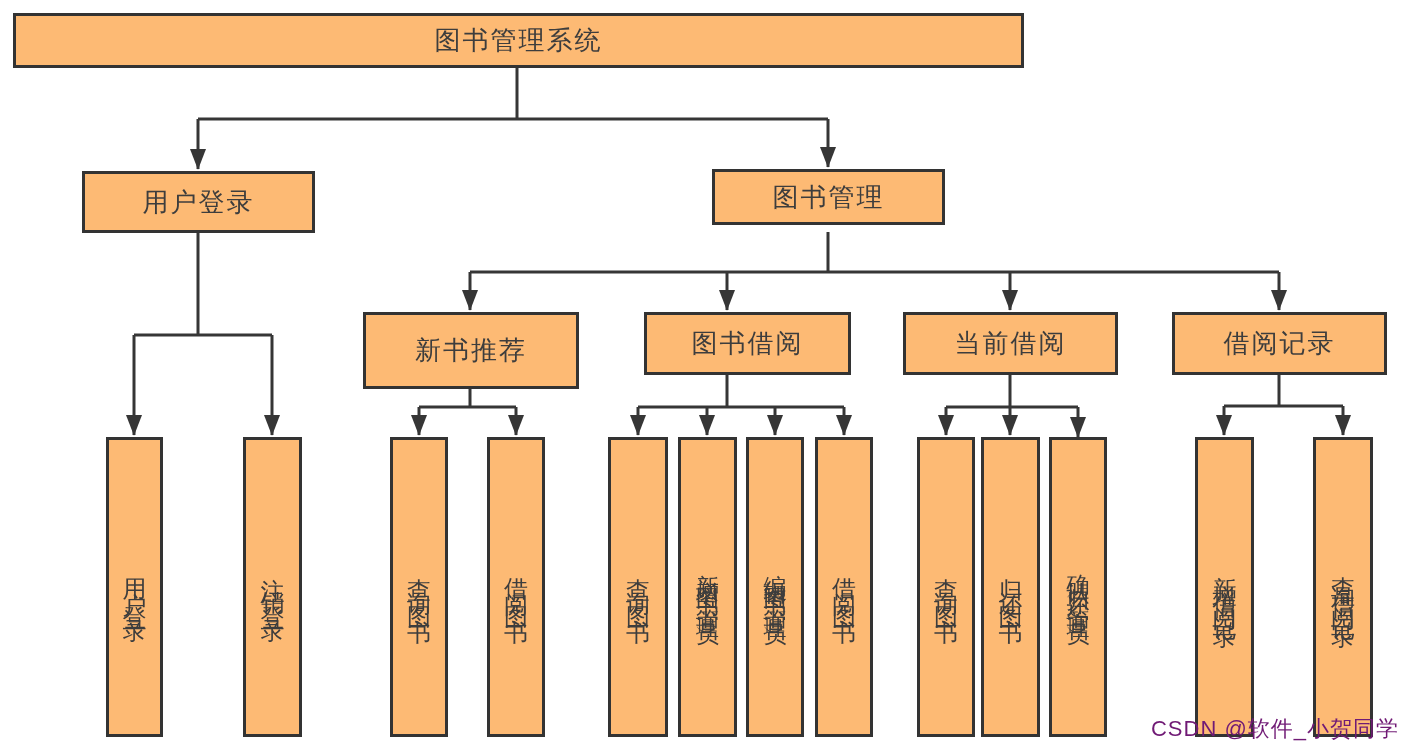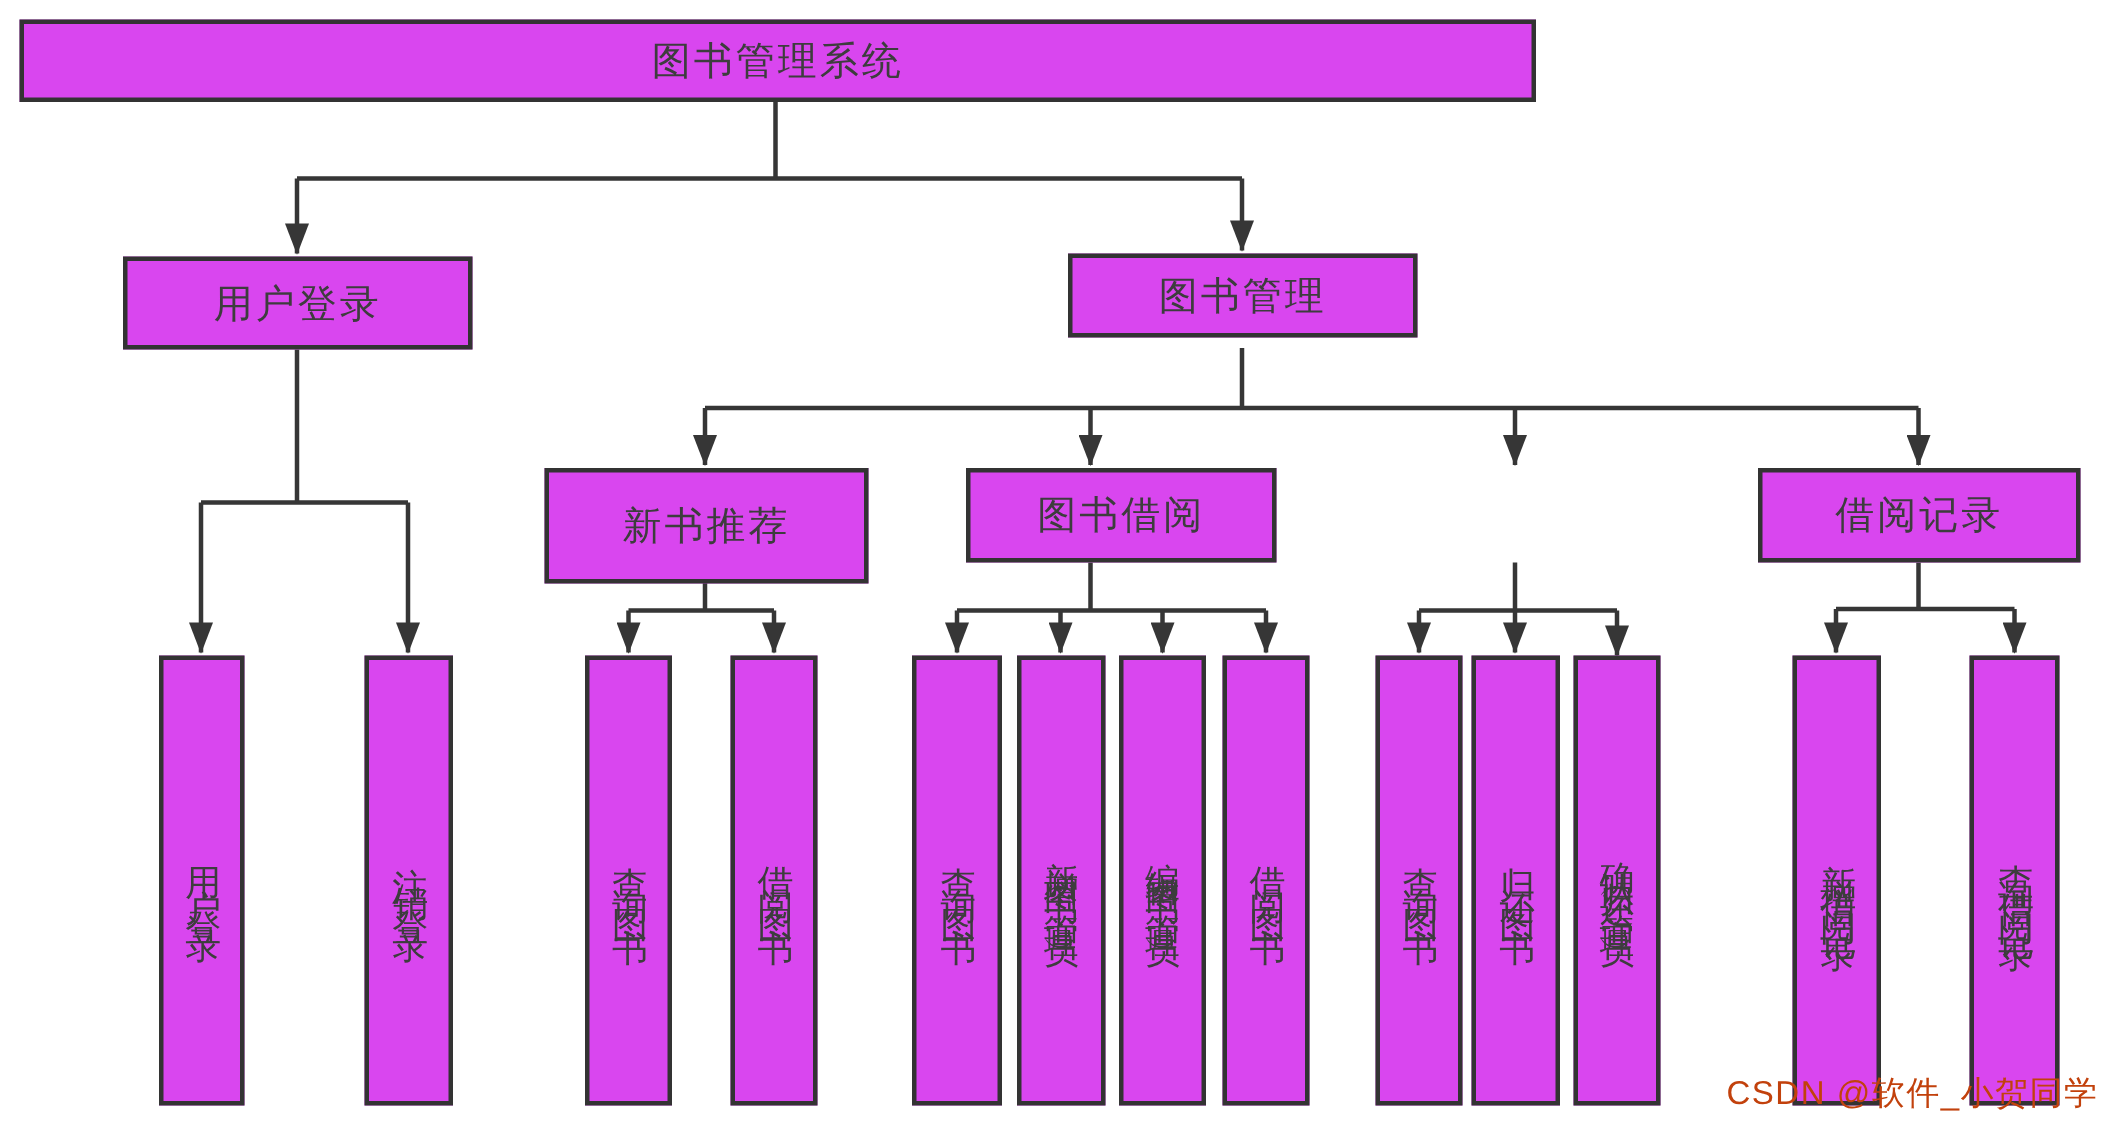--- a/index.html
+++ b/index.html
@@ -13,21 +13,21 @@
   }
   .connectors {
     position: absolute;
     left: 0; top: 0;
     width: 1405px; height: 747px;
   }
   .node {
     position: absolute;
     box-sizing: border-box;
     border: 3px solid #333333;
-    background: #d946ef;
+    background: #fdba74;
     display: flex;
     align-items: center;
     justify-content: center;
     color: #3d3d3d;
   }
   .hbox {
     font-size: 26px;
     letter-spacing: 2px;
     white-space: nowrap;
   }
@@ -40,21 +40,21 @@
     letter-spacing: 14px;
     line-height: 1;
   }
   .vbox.sp6 { letter-spacing: 10px; }
   .vbox.sp9 { letter-spacing: 7px; font-size: 23px; }
   .watermark {
     position: absolute;
     right: 6px;
     bottom: 3px;
     font-size: 22px;
-    color: #c2410c;
+    color: #701a75;
     letter-spacing: 1px;
     white-space: nowrap;
   }
   svg line, svg path { stroke: #363636; stroke-width: 3; fill: none; }
   svg .arrowhead-fill { fill: #363636; stroke: none; }
 </style>
 </head>
 <body>
 
 <div class="canvas">
@@ -100,20 +100,21 @@
     <line x1="1343" y1="406" x2="1343" y2="435" marker-end="url(#arw)"></line>
   </svg>
 
   <div class="node hbox" style="left:13px; top:13px; width:1011px; height:55px;">图书管理系统</div>
 
   <div class="node hbox" style="left:82px; top:171px; width:233px; height:62px;">用户登录</div>
   <div class="node hbox" style="left:712px; top:169px; width:233px; height:56px;">图书管理</div>
 
   <div class="node hbox" style="left:363px; top:312px; width:216px; height:77px;">新书推荐</div>
   <div class="node hbox" style="left:624px; top:312px; width:207px; height:63px;margin-left:20px;">图书借阅</div>
+  <div class="node hbox" style="left:903px; top:312px; width:215px; height:63px;">当前借阅</div>
   <div class="node hbox" style="left:1172px; top:312px; width:215px; height:63px;">借阅记录</div>
 
   <div class="node vbox" style="left:106px; width:57px;">用户登录</div>
   <div class="node vbox" style="left:243px; width:59px;">注销登录</div>
 
   <div class="node vbox" style="left:390px; width:58px;">查询图书</div>
   <div class="node vbox" style="left:487px; width:58px;">借阅图书</div>
 
   <div class="node vbox" style="left:608px; width:60px;">查询图书</div>
   <div class="node vbox sp9" style="left:678px; width:59px;">新增图书（管理员）</div>

